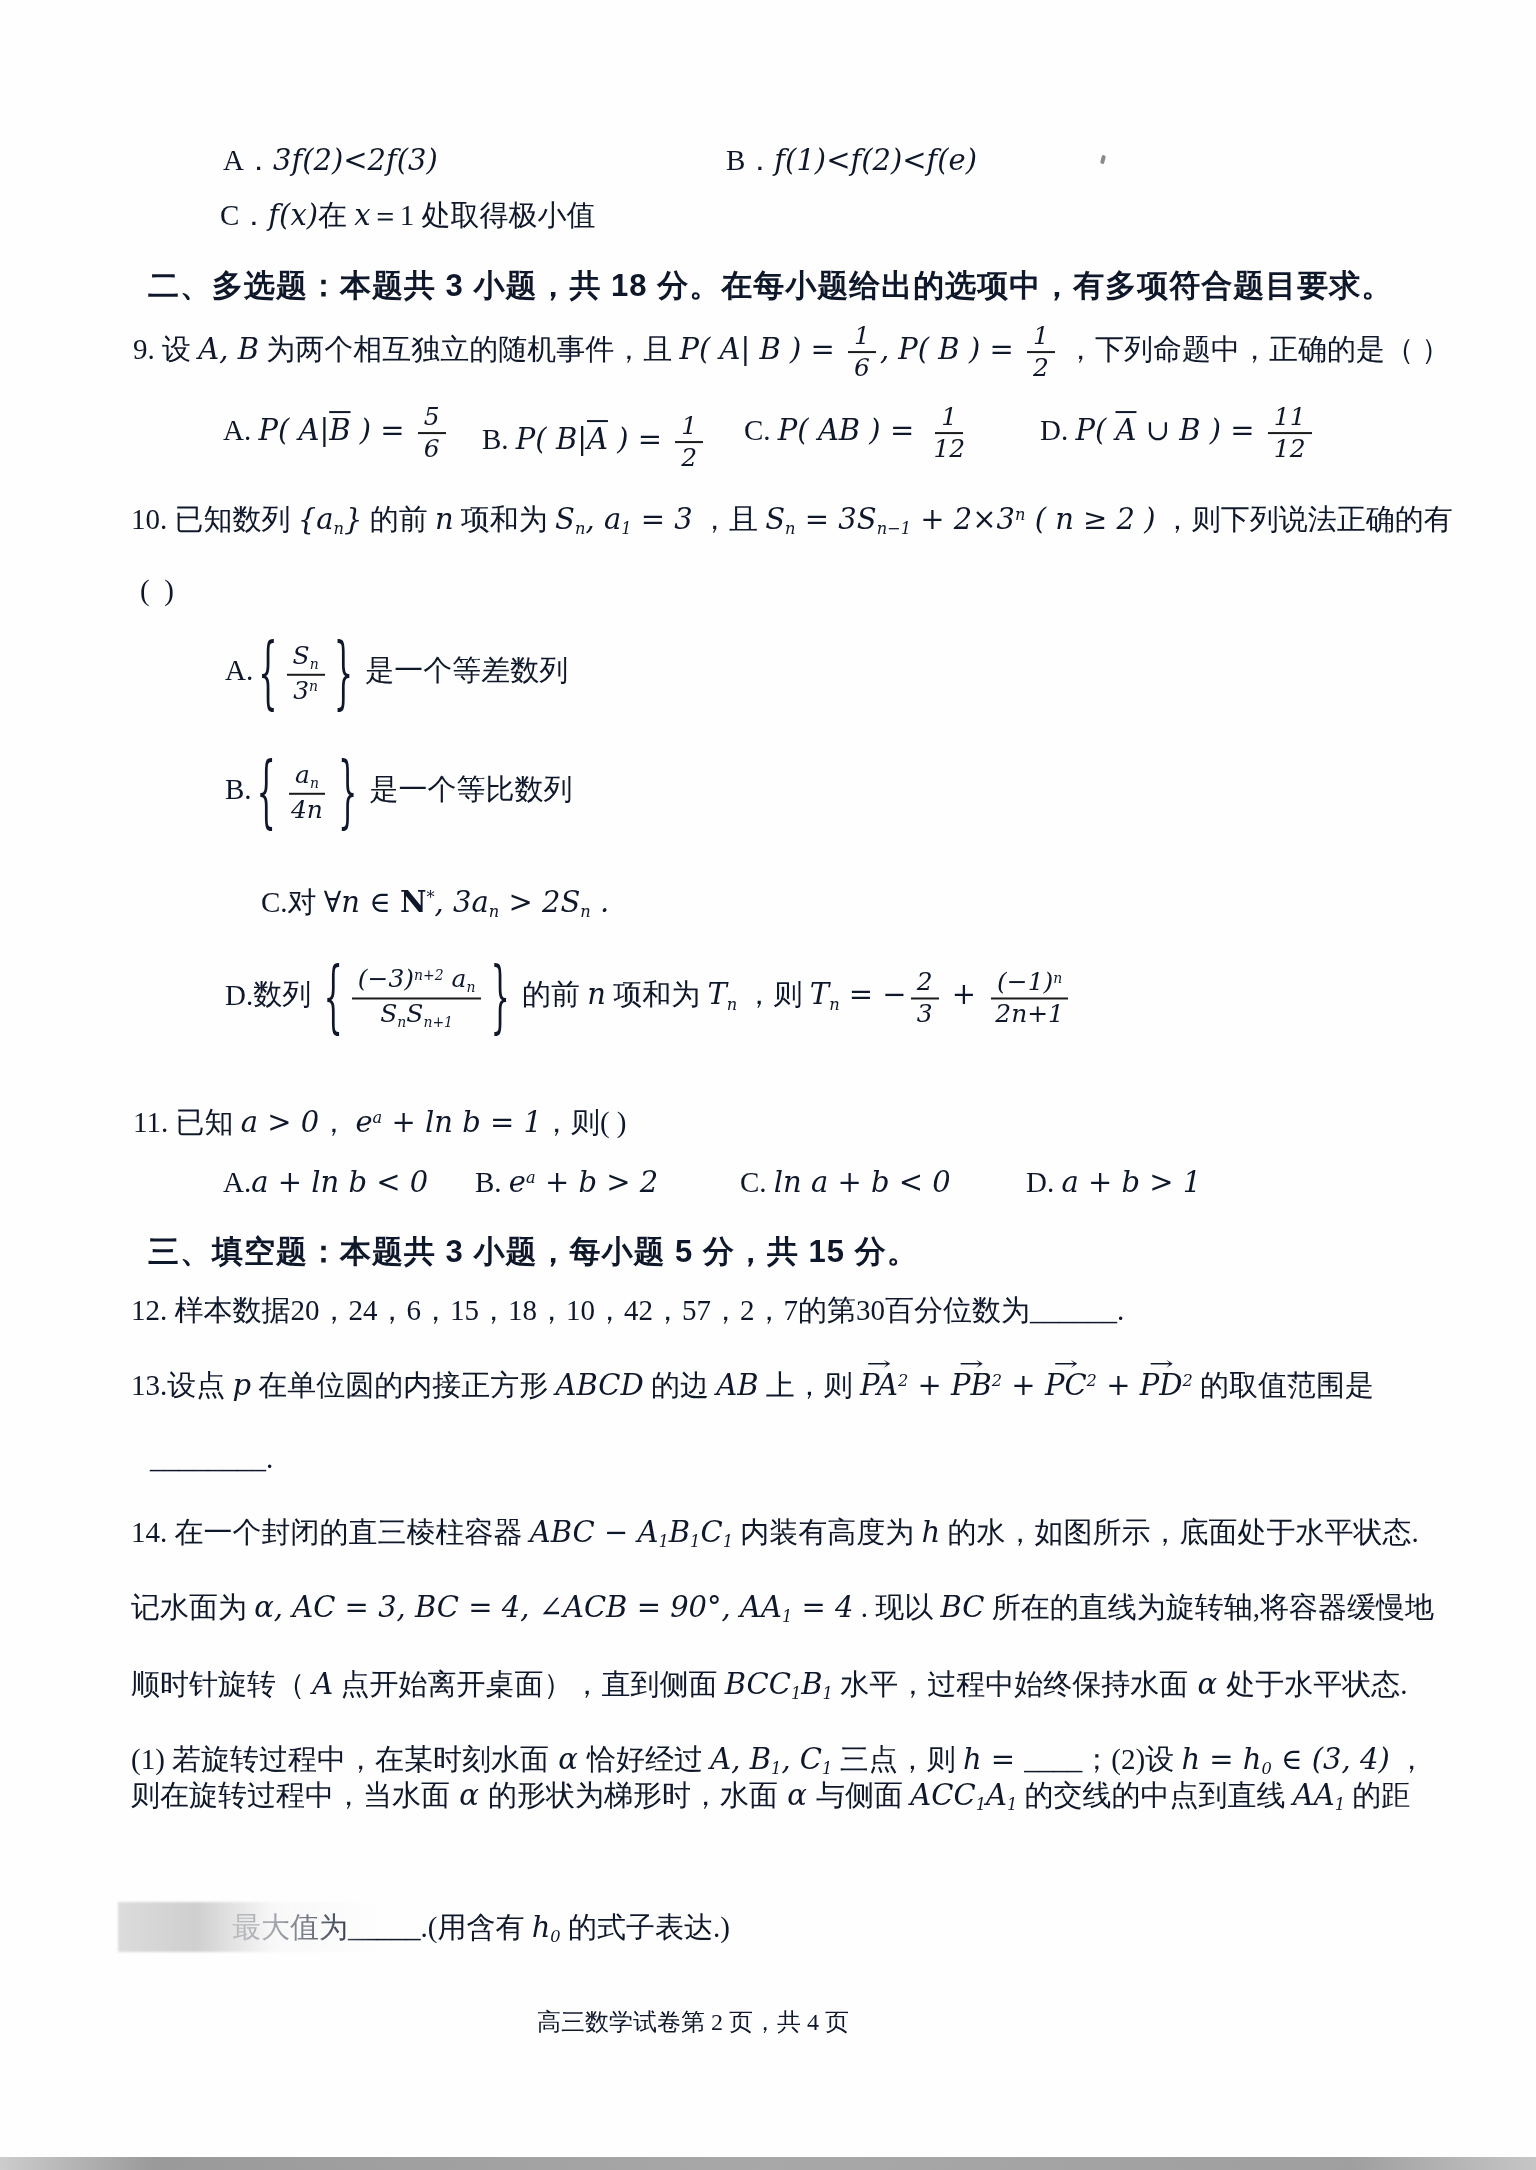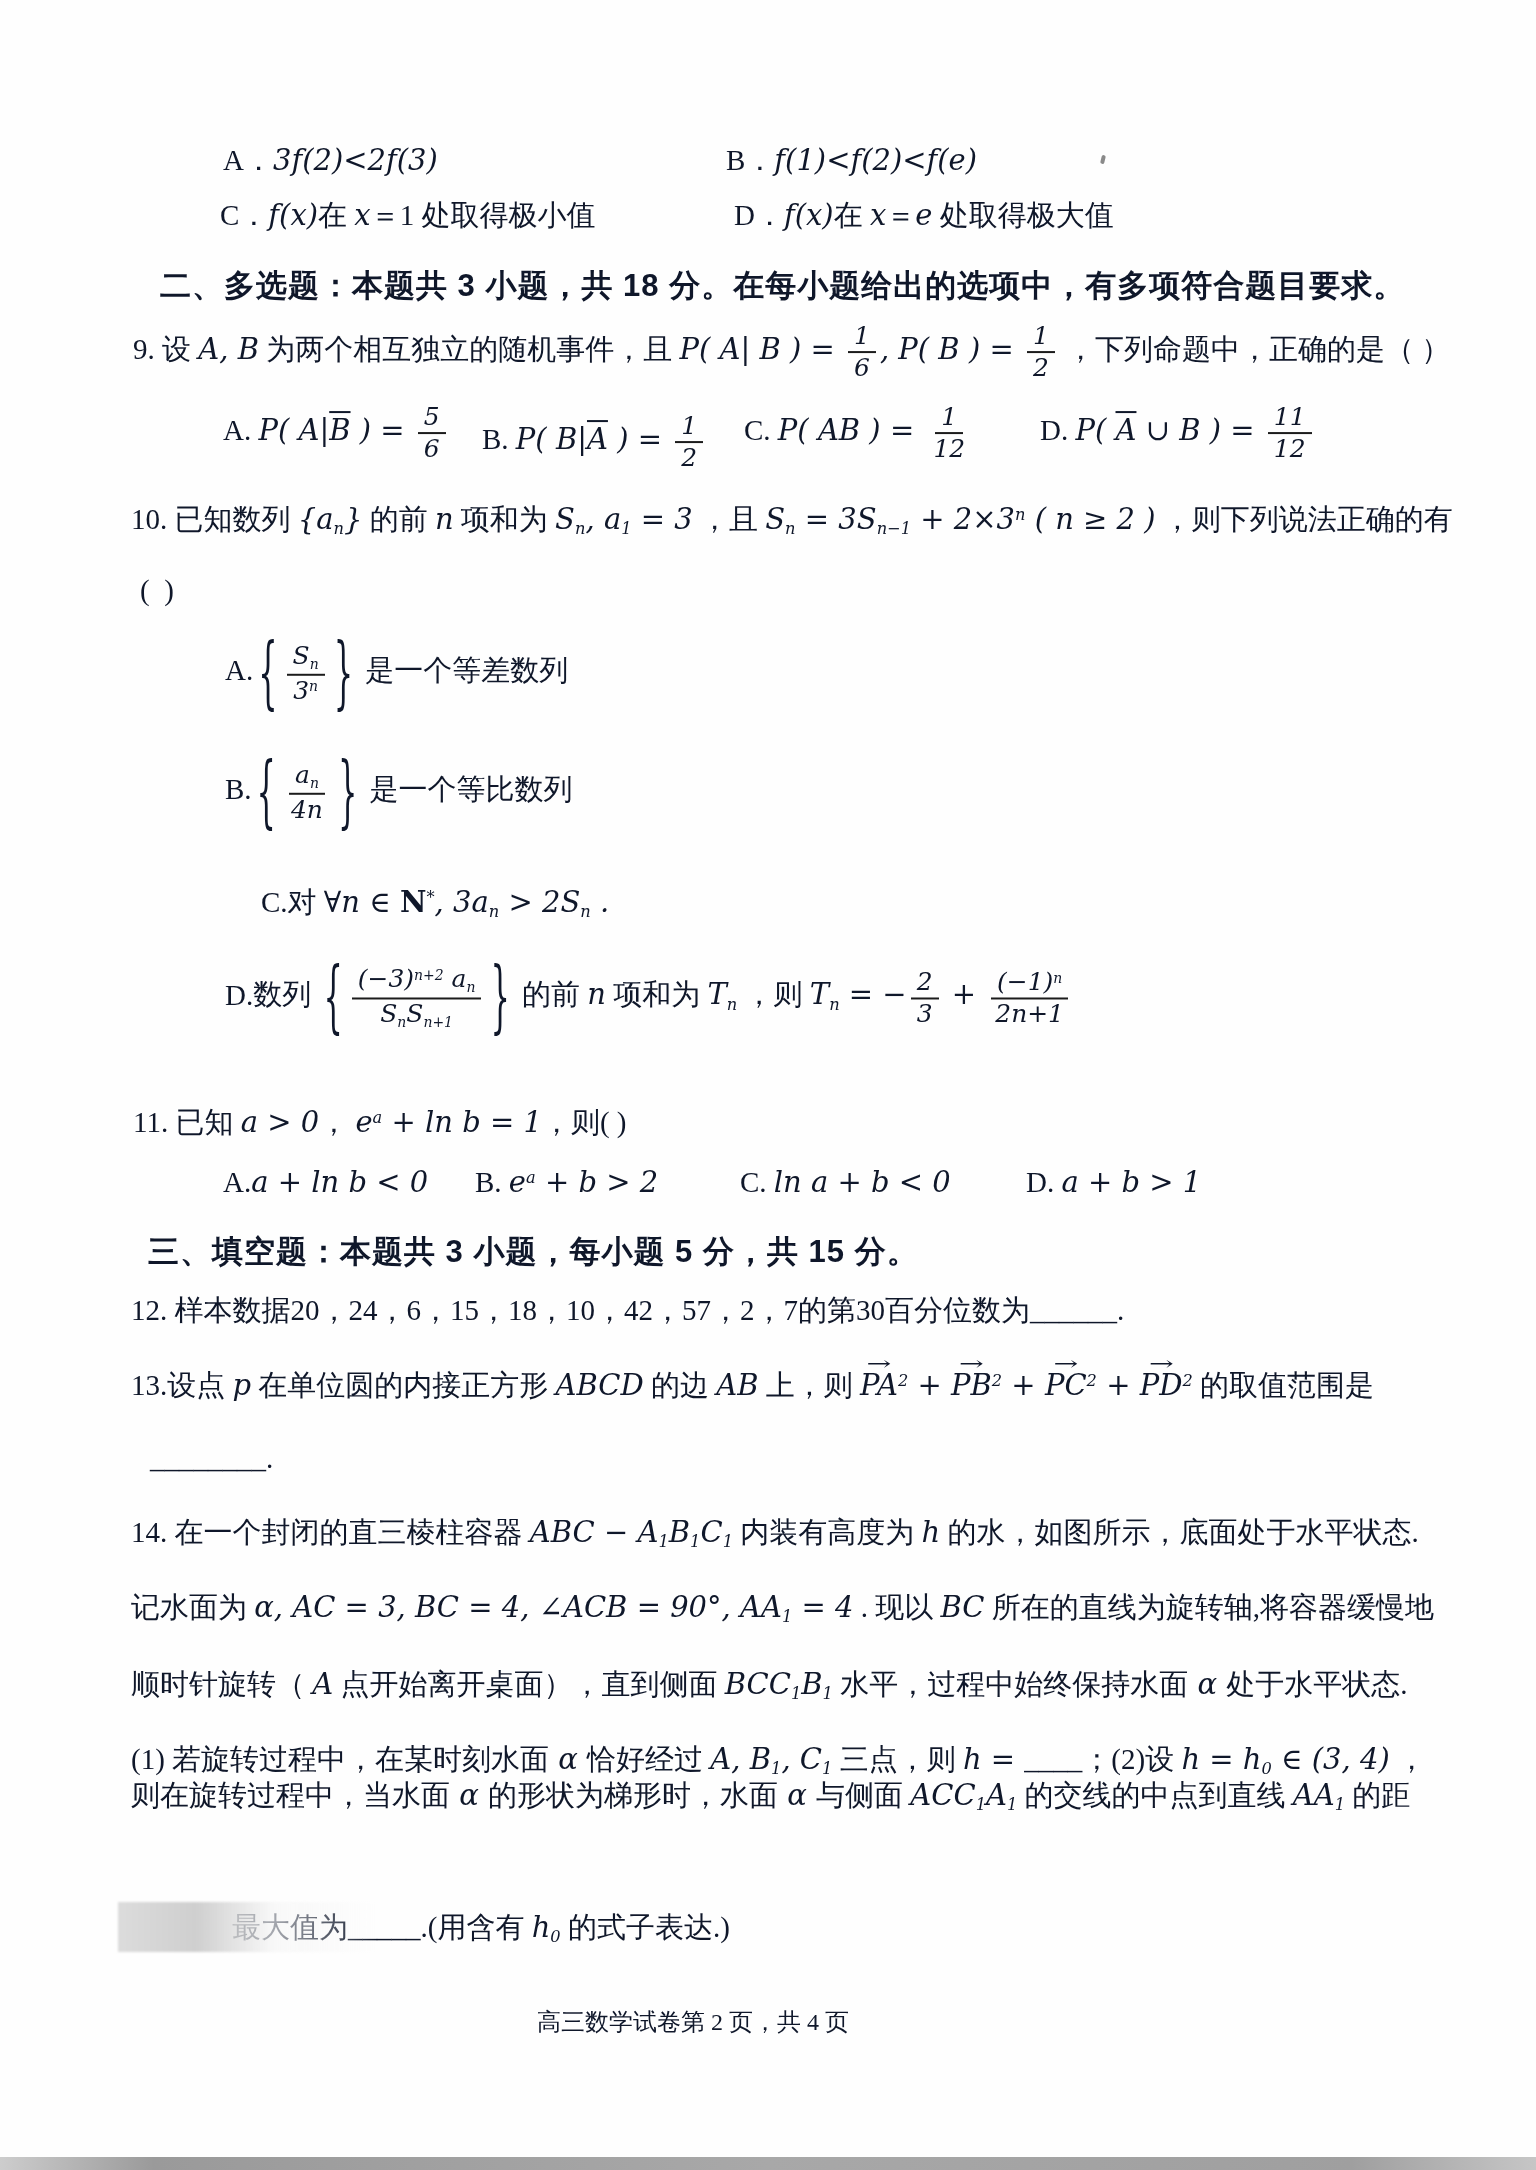--- a/index.html
+++ b/index.html
@@ -68,21 +68,21 @@
   }
   #q10-a .seg-brace, #q10-b .seg-brace, #q10-d .seg-brace{transform:scaleY(2.6);}
   .opt-label{font-style:normal;}
   .opt-body{display:inline;}
 
   
   #q8-a   {left:223px; top:160px;}
   #q8-b   {left:726px; top:160px;}
   #q8-c   {left:220px; top:215px;}
   #q8-d   {left:734px; top:215px;}
-  #sec2   {left:148px; top:286px;margin-left:12px;}
+  #sec2   {left:148px; top:286px;}
   #q9-stem{left:133px; top:352px;}
   #q9-a   {left:223px; top:433px;}
   #q9-b   {left:482px; top:442px;}
   #q9-c   {left:744px; top:433px;}
   #q9-d   {left:1040px;top:433px;}
   #q10-stem{left:131px;top:520px;}
   #q10-paren{left:140px;top:590px;}
   #q10-a  {left:225px; top:673px;}
   #q10-b  {left:225px; top:792px;}
   #q10-c  {left:225px; top:903px;margin-left:36px;}
@@ -120,21 +120,20 @@
   }
 </style>
 </head>
 <body>
 
 <div class="page">
 
   <div class="line" id="q8-a"><span class="opt-label">A．</span><span class="opt-body"><span class="seg-i">3f(2)&lt;2f(3)</span></span></div>
   <div class="line" id="q8-b"><span class="opt-label">B．</span><span class="opt-body"><span class="seg-i">f(1)&lt;f(2)&lt;f(e)</span></span></div>
   <div class="line" id="q8-c"><span class="opt-label">C．</span><span class="opt-body"><span class="seg-i">f(x)</span><span class="seg-t">在 </span><span class="seg-i">x</span><span class="seg-t">＝1 处取得极小值</span></span></div>
-  <div class="line" id="q8-d"><span class="opt-label">D．</span><span class="opt-body"><span class="seg-i">f(x)</span><span class="seg-t">在 </span><span class="seg-i">x</span><span class="seg-t">＝</span><span class="seg-i">e</span><span class="seg-t"> 处取得极大值</span></span></div>
 
   <div class="line heading" id="sec2">二、多选题：本题共 3 小题，共 18 分。在每小题给出的选项中，有多项符合题目要求。</div>
 
   <div class="line" id="q9-stem"><span class="seg-t">9. 设 </span><span class="seg-i">A, B</span><span class="seg-t"> 为两个相互独立的随机事件，且 </span><span class="seg-i">P( A| B ) = </span><span class="frac"><span class="num"><span class="seg-i">1</span></span><span class="den"><span class="seg-i">6</span></span></span><span class="seg-i">, P( B ) = </span><span class="frac"><span class="num"><span class="seg-i">1</span></span><span class="den"><span class="seg-i">2</span></span></span><span class="seg-t"> ，下列命题中，正确的是（ ）</span></div>
   <div class="line" id="q9-a"><span class="opt-label">A. </span><span class="opt-body"><span class="seg-i">P( A|</span><span class="seg-bar">B</span><span class="seg-i"> ) = </span><span class="frac"><span class="num"><span class="seg-i">5</span></span><span class="den"><span class="seg-i">6</span></span></span></span></div>
   <div class="line" id="q9-b"><span class="opt-label">B. </span><span class="opt-body"><span class="seg-i">P( B|</span><span class="seg-bar">A</span><span class="seg-i"> ) = </span><span class="frac"><span class="num"><span class="seg-i">1</span></span><span class="den"><span class="seg-i">2</span></span></span></span></div>
   <div class="line" id="q9-c"><span class="opt-label">C. </span><span class="opt-body"><span class="seg-i">P( AB ) = </span><span class="frac"><span class="num"><span class="seg-i">1</span></span><span class="den"><span class="seg-i">12</span></span></span></span></div>
   <div class="line" id="q9-d"><span class="opt-label">D. </span><span class="opt-body"><span class="seg-i">P( </span><span class="seg-bar">A</span><span class="seg-i"> ∪ B ) = </span><span class="frac"><span class="num"><span class="seg-i">11</span></span><span class="den"><span class="seg-i">12</span></span></span></span></div>
 
   <div class="line" id="q10-stem"><span class="seg-t">10. 已知数列 </span><span class="seg-i">{a</span><sub class="seg-sub">n</sub><span class="seg-i">}</span><span class="seg-t"> 的前 </span><span class="seg-i">n</span><span class="seg-t"> 项和为 </span><span class="seg-i">S</span><sub class="seg-sub">n</sub><span class="seg-i">, a</span><sub class="seg-sub">1</sub><span class="seg-i"> = 3</span><span class="seg-t"> ，且 </span><span class="seg-i">S</span><sub class="seg-sub">n</sub><span class="seg-i"> = 3S</span><sub class="seg-sub">n−1</sub><span class="seg-i"> + 2×3</span><sup class="seg-sup">n</sup><span class="seg-i"> ( n ≥ 2 )</span><span class="seg-t"> ，则下列说法正确的有</span></div>

